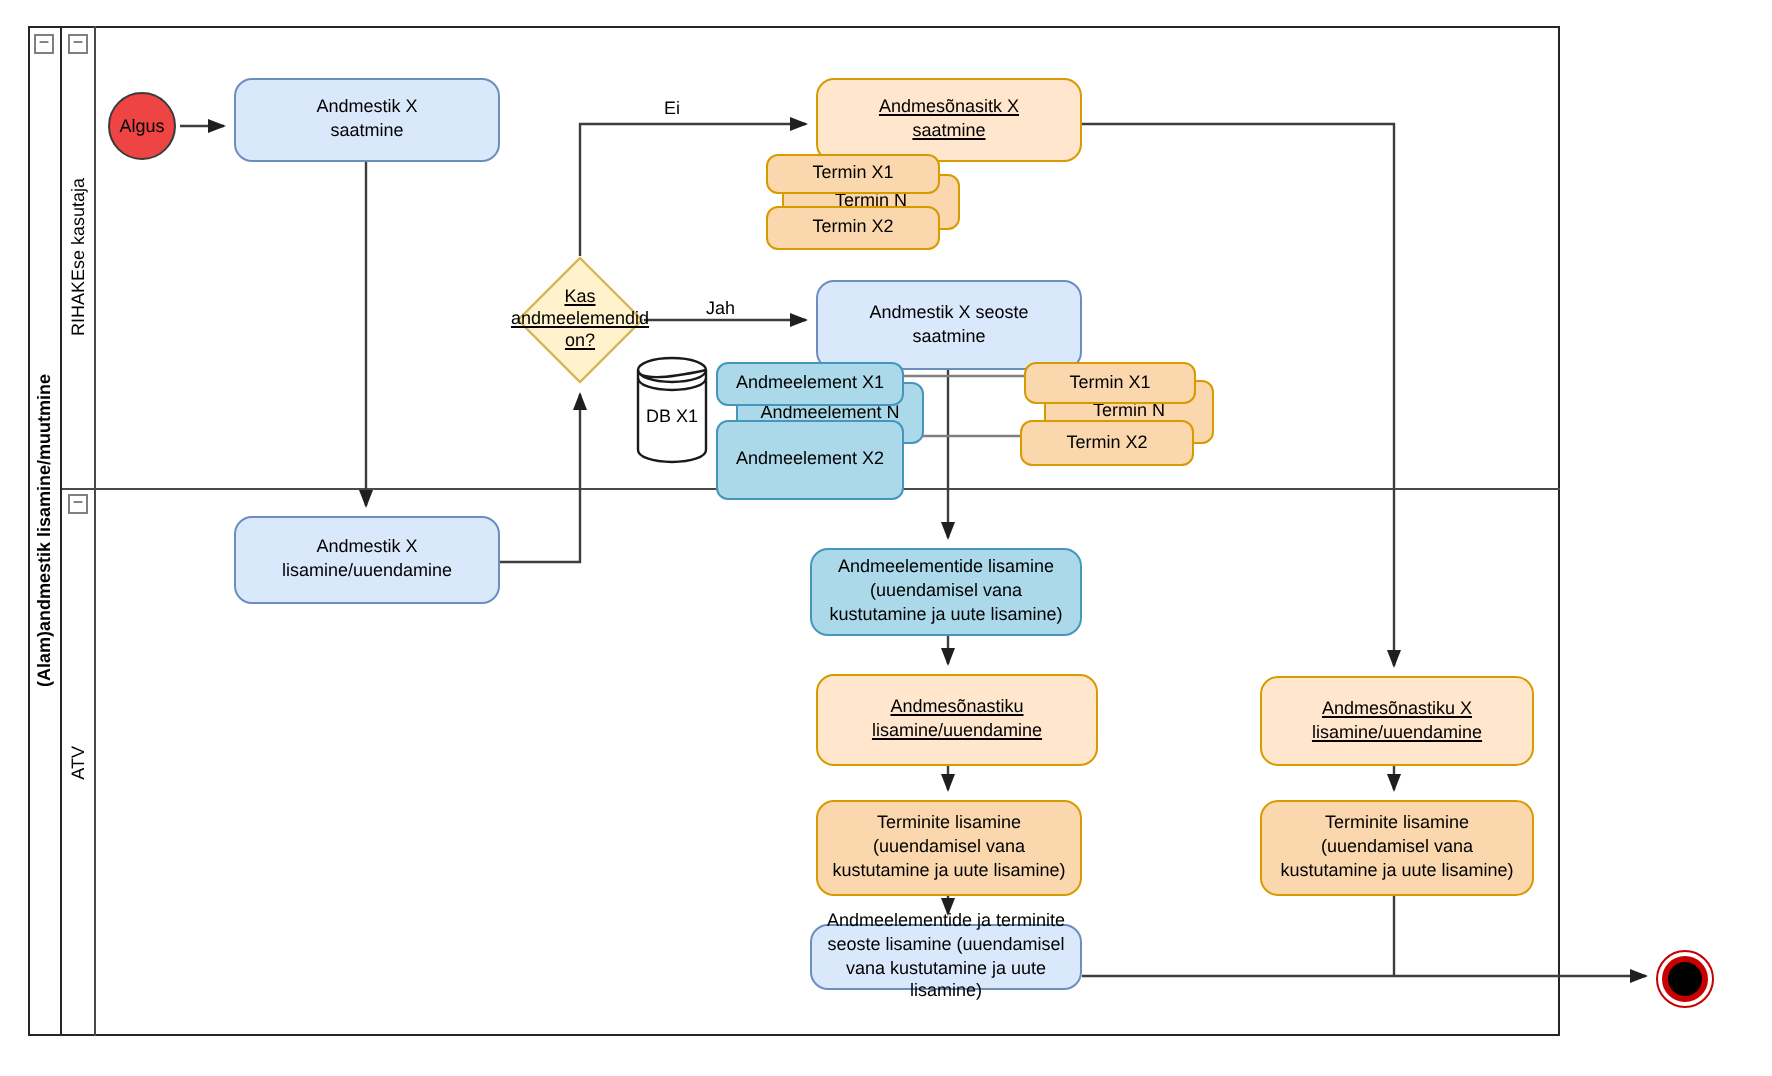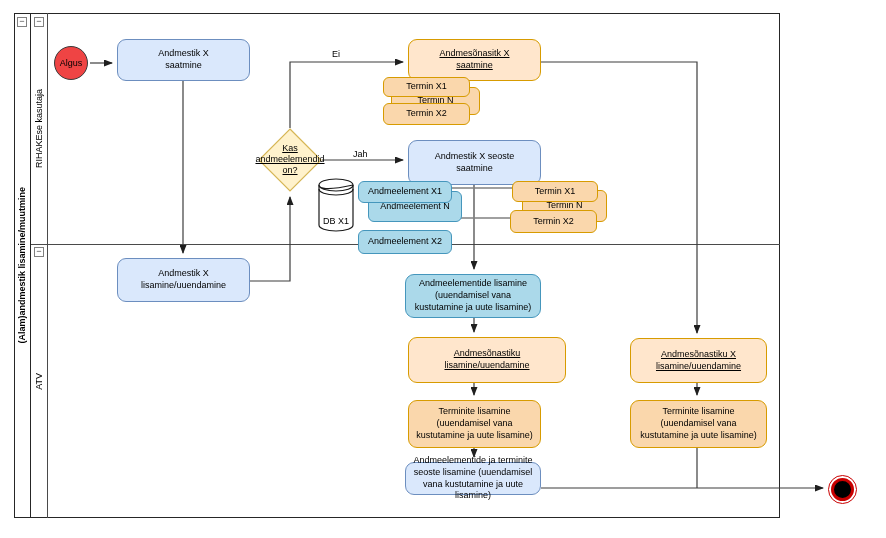--- a/index.html
+++ b/index.html
@@ -38,21 +38,21 @@
                    border:1.5px solid #c90000;box-sizing:border-box;display:flex;
                    align-items:center;justify-content:center;}
   .event-end-inner{width:17px;height:17px;border-radius:50%;background:#000;
                    border:3px solid #c90000;}
 
   .gateway{position:absolute;left:258px;top:128px;width:64px;height:64px;}
   .gateway-label{position:absolute;left:240px;top:143px;width:100px;text-align:center;
                  font-size:9px;line-height:11px;white-space:pre-line;text-decoration:underline;}
 
   .db-wrap{position:absolute;left:318px;top:178px;width:36px;height:54px;}
-  .db-label{position:absolute;left:318px;top:203px;width:36px;text-align:center;font-size:9px;margin-top:13px;}
+  .db-label{position:absolute;left:318px;top:203px;width:36px;text-align:center;font-size:9px;}
 
   .edge-label{position:absolute;font-size:9px;background:#fff;padding:0 1px;}
   svg.edges{position:absolute;left:0;top:0;pointer-events:none;}
 </style>
 </head>
 <body>
 
 <div class="stage">
 
   <div class="pool-border"></div>
@@ -132,32 +132,32 @@
 
   <div class="task orange-dark chip" style="left:391px;top:87px;width:89px;height:28px;">Termin N</div>
   <div class="task orange-dark chip" style="left:383px;top:77px;width:87px;height:20px;">Termin X1</div>
   <div class="task orange-dark chip" style="left:383px;top:103px;width:87px;height:22px;">Termin X2</div>
 
   <div class="task blue" style="left:408px;top:140px;width:133px;height:45px;">Andmestik X seoste
 saatmine</div>
 
   <div class="task cyan chip" style="left:368px;top:191px;width:94px;height:31px;">Andmeelement N</div>
   <div class="task cyan chip" style="left:358px;top:181px;width:94px;height:22px;">Andmeelement X1</div>
-  <div class="task cyan chip" style="left:358px;top:210px;width:94px;height:24px;margin-top:20px;">Andmeelement X2</div>
+  <div class="task cyan chip" style="left:358px;top:210px;width:94px;height:40px;">Andmeelement X2</div>
 
   <div class="task orange-dark chip" style="left:522px;top:190px;width:85px;height:32px;">Termin N</div>
   <div class="task orange-dark chip" style="left:512px;top:181px;width:86px;height:21px;">Termin X1</div>
   <div class="task orange-dark chip" style="left:510px;top:210px;width:87px;height:23px;">Termin X2</div>
 
   <div class="task blue" style="left:117px;top:258px;width:133px;height:44px;">Andmestik X
 lisamine/uuendamine</div>
   <div class="task cyan" style="left:405px;top:274px;width:136px;height:44px;">Andmeelementide lisamine
 (uuendamisel vana
 kustutamine ja uute lisamine)</div>
-  <div class="task orange-light" style="left:408px;top:337px;width:158px;height:46px;">Andmesõnastiku
+  <div class="task orange-light" style="left:408px;top:337px;width:141px;height:46px;">Andmesõnastiku
 lisamine/uuendamine</div>
   <div class="task orange-dark" style="left:408px;top:400px;width:133px;height:48px;">Terminite lisamine
 (uuendamisel vana
 kustutamine ja uute lisamine)</div>
   <div class="task blue" style="left:405px;top:462px;width:136px;height:33px;">Andmeelementide ja terminite
 seoste lisamine (uuendamisel
 vana kustutamine ja uute
 lisamine)</div>
   <div class="task orange-light" style="left:630px;top:338px;width:137px;height:45px;">Andmesõnastiku X
 lisamine/uuendamine</div>

